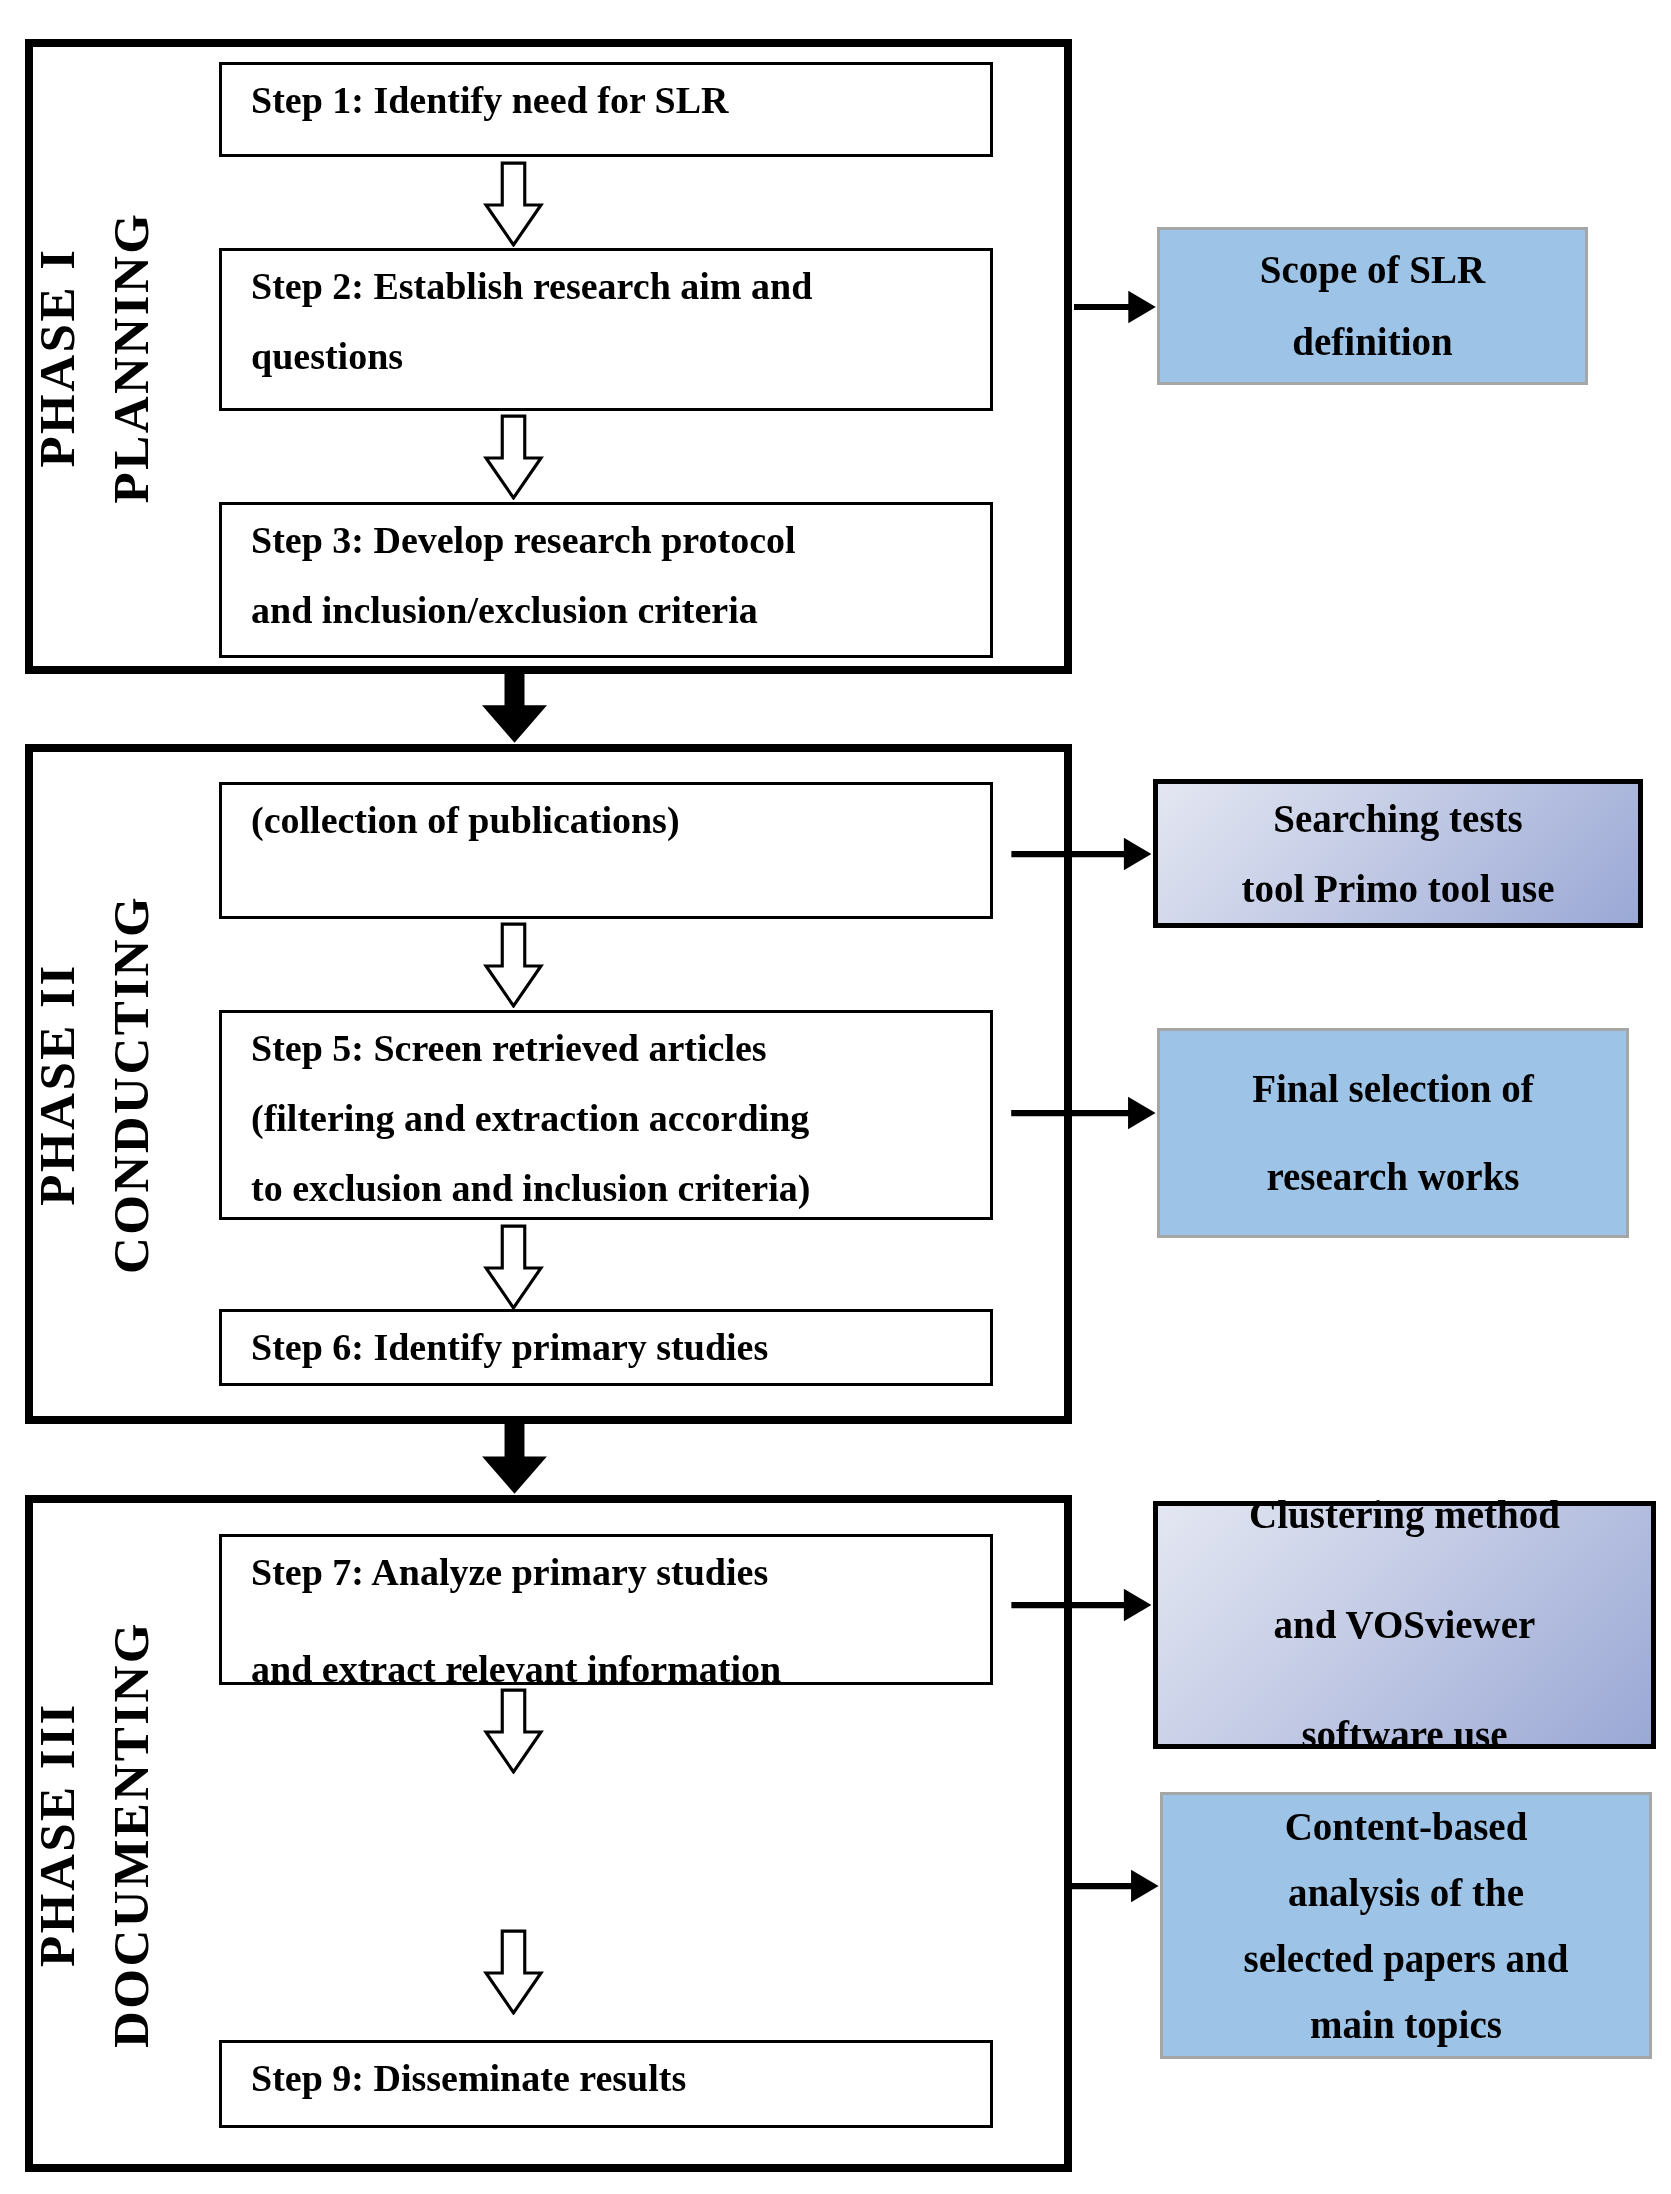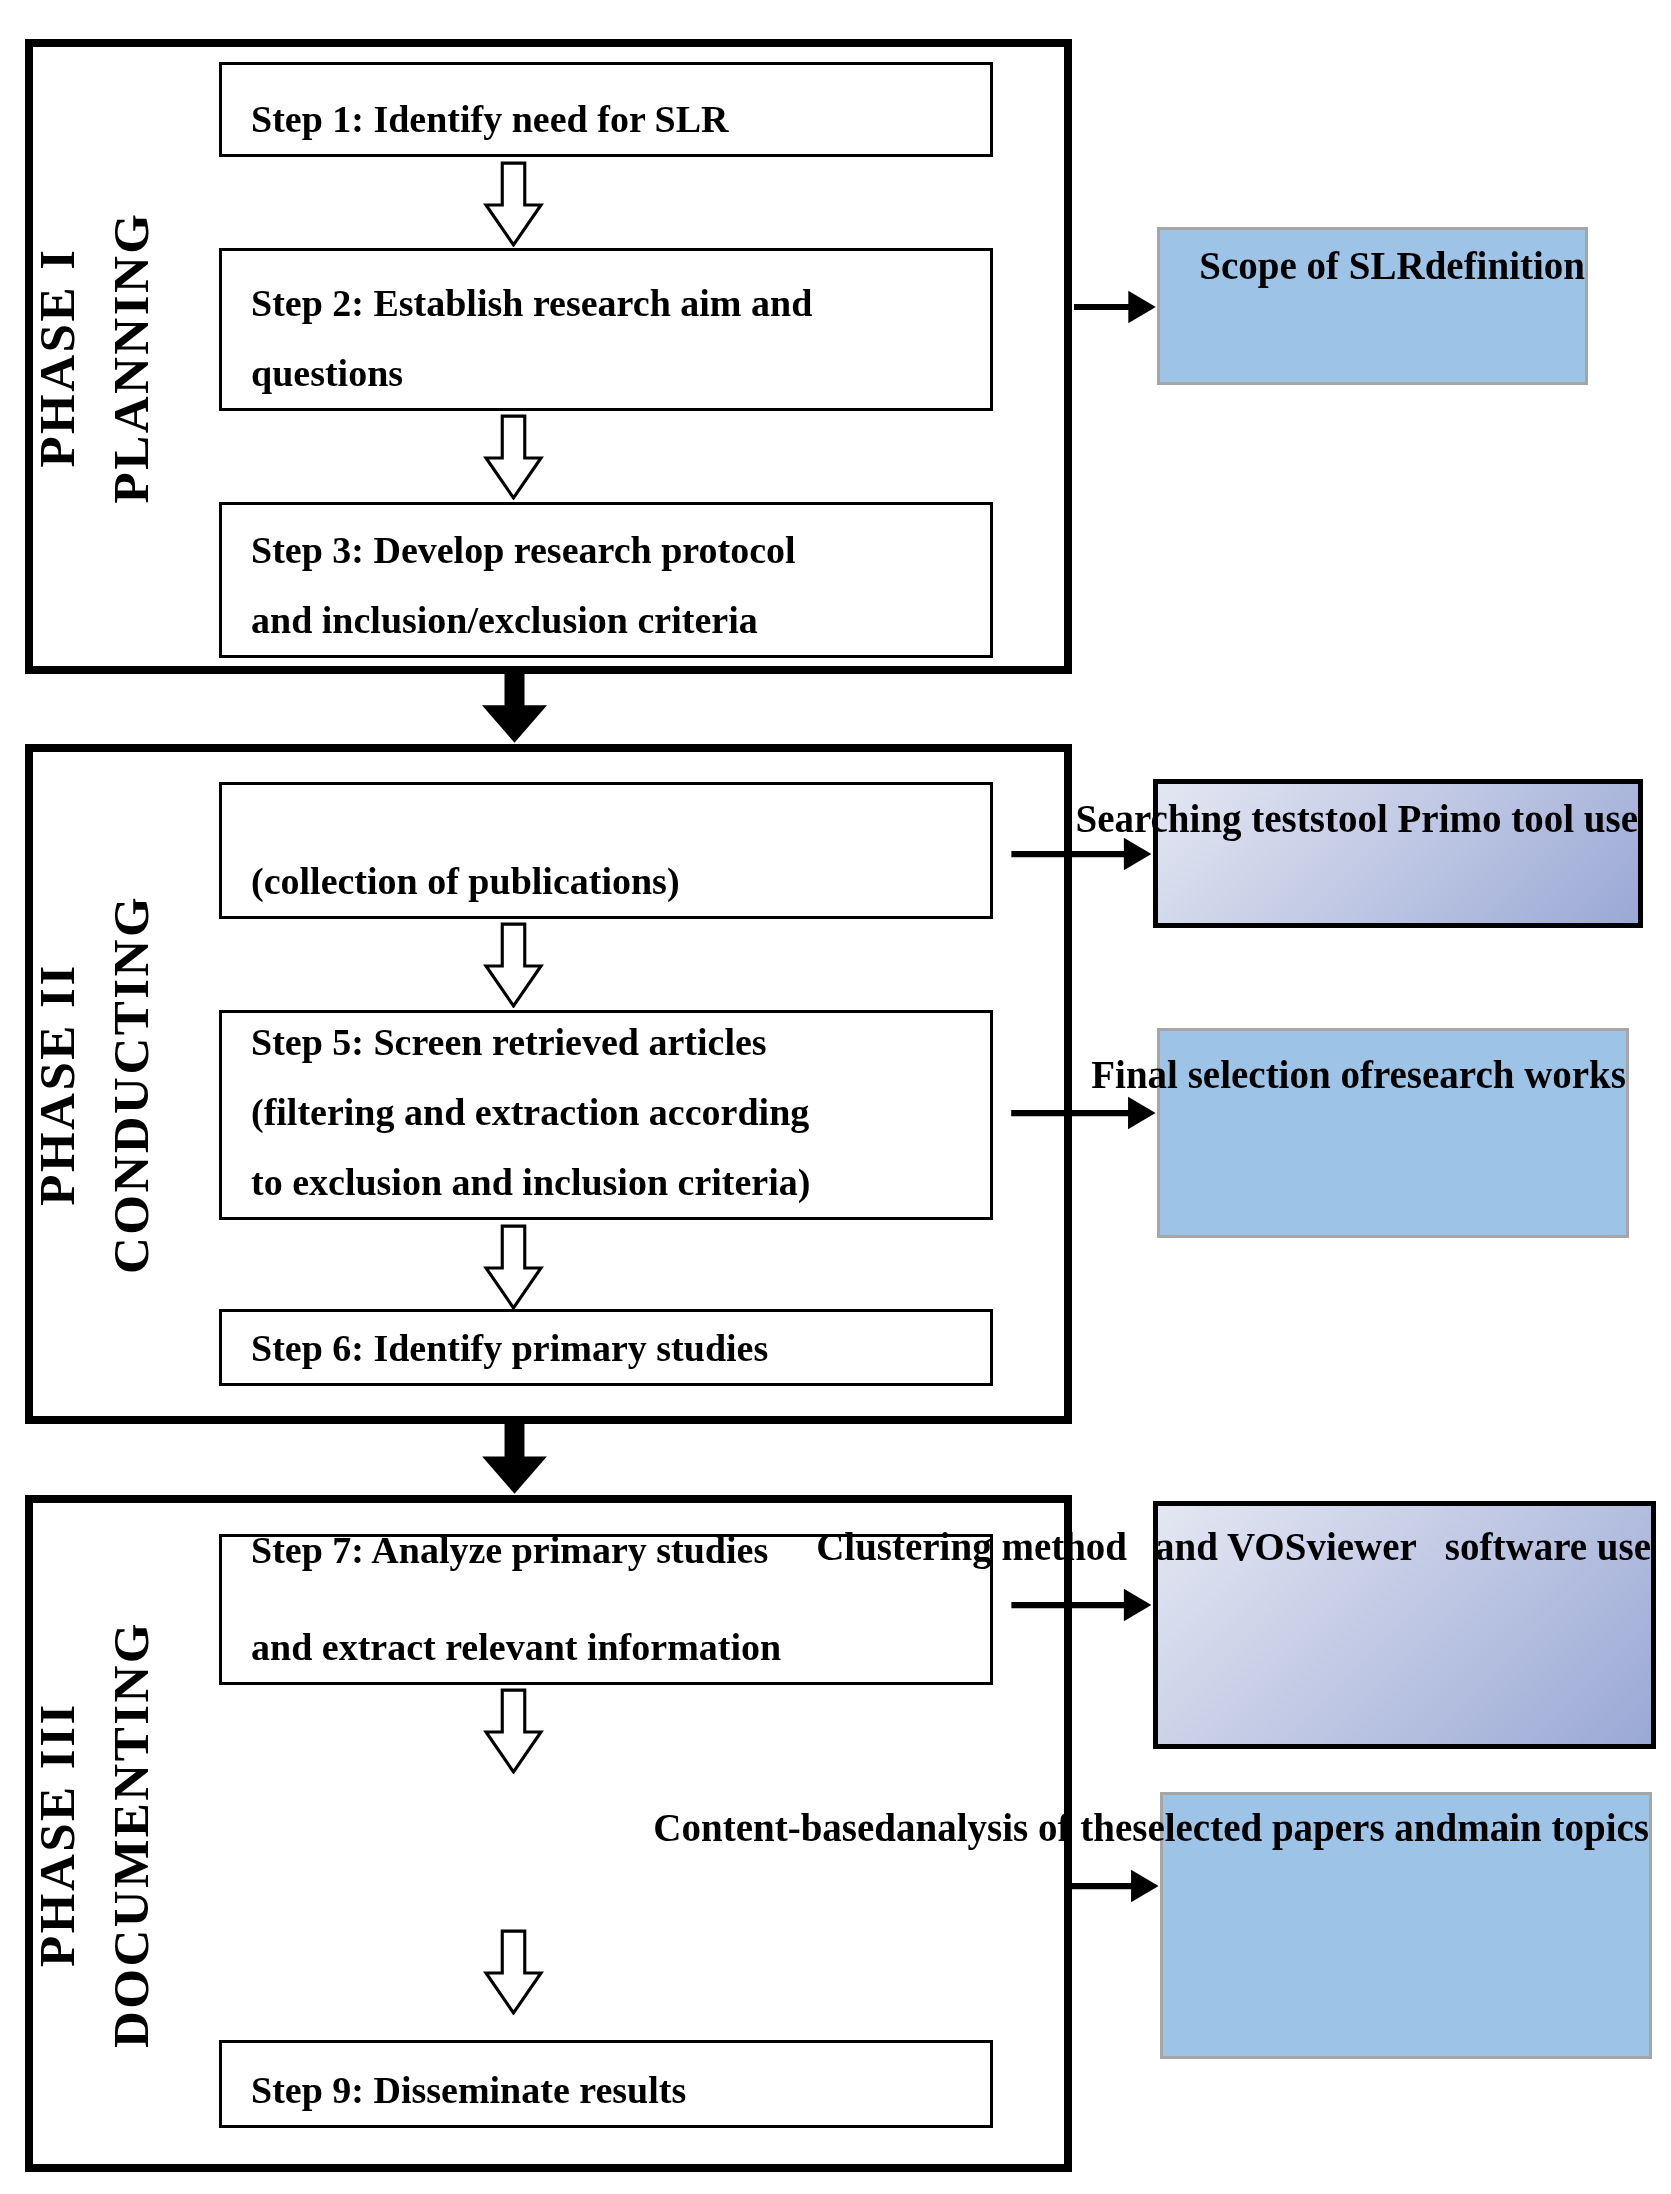--- a/index.html
+++ b/index.html
@@ -13,29 +13,29 @@
   }
   .vlabel{
     position:absolute;left:-228px;top:calc(50% - 75px);width:577px;height:151px;
     transform:rotate(-90deg);
     display:flex;flex-direction:column;justify-content:center;text-align:center;
   }
   .vlabel .ln{display:block;font-size:51px;line-height:74px;letter-spacing:2.5px;white-space:nowrap;}
   .step{
     position:absolute;left:186px;width:774px;
     border:3.8px solid #000;box-sizing:border-box;background:#fff;
-    display:flex;flex-direction:column;justify-content:flex-end;
+    display:flex;flex-direction:column;justify-content:flex-start;
     padding-left:29px;padding-right:5px;
   }
   .step .ln{display:block;font-size:38px;line-height:70px;white-space:nowrap;}
   .arrow{position:absolute;}
   .arrow svg{display:block;}
   .side-box{
     position:absolute;box-sizing:border-box;
-    display:flex;flex-direction:row;justify-content:flex-end;text-align:center;
+    display:flex;flex-direction:column;justify-content:center;text-align:center;
   }
   .side-box .ln{display:block;font-size:39px;white-space:nowrap;}
   .solid-blue{
     background:var(--box-blue,#9dc3e6);
     border:3.8px solid var(--box-border-gray,#a6a6a6);
   }
   .grad-blue{
     background:linear-gradient(135deg,var(--grad-light,#e4e7f2) 0%,var(--grad-dark,#9aa8d5) 100%);
     border:5px solid #000;
   }

